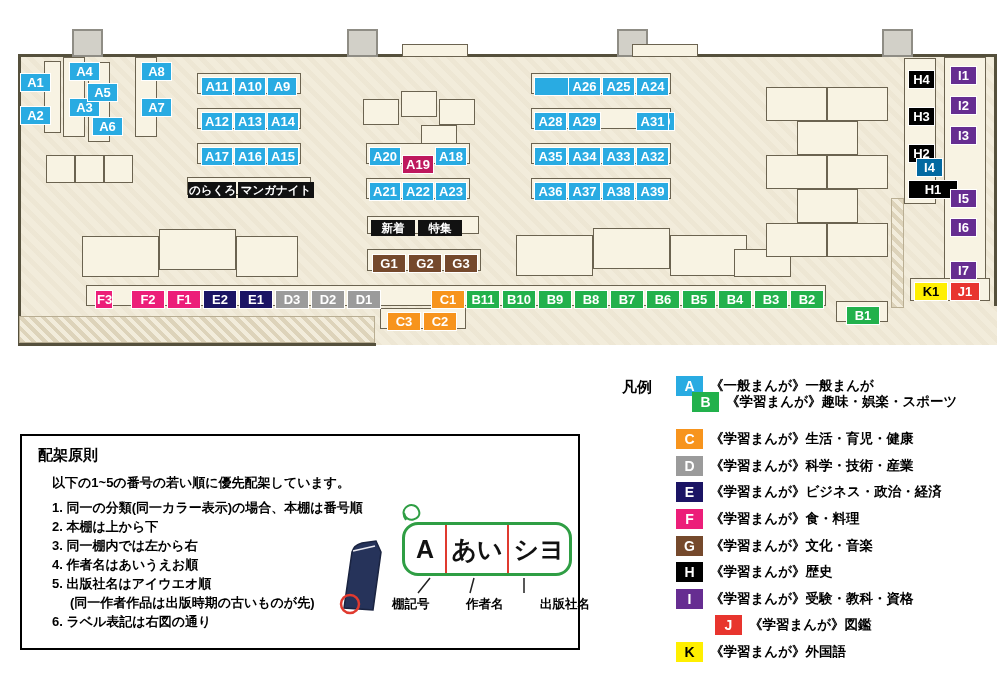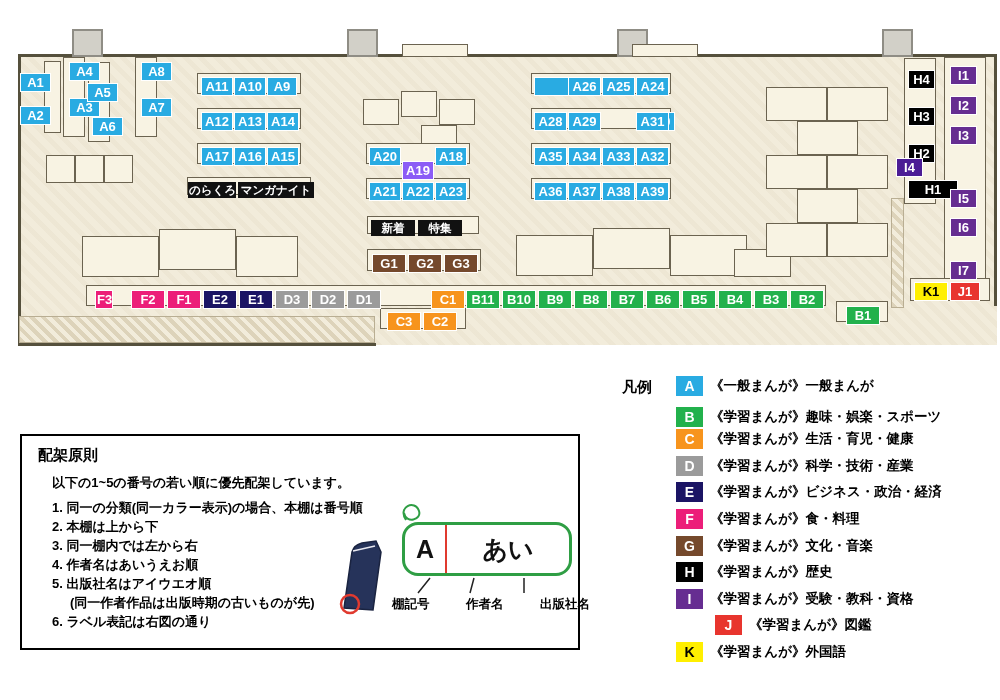--- a/index.html
+++ b/index.html
@@ -120,21 +120,21 @@
         <span class="chip" style="left: 201px; top: 77px; width: 32px; background: rgb(41, 171, 226);">A11</span>
         <span class="chip" style="left: 234px; top: 77px; width: 32px; background: rgb(41, 171, 226);">A10</span>
         <span class="chip" style="left: 267px; top: 77px; width: 30px; background: rgb(41, 171, 226);">A9</span>
         <span class="chip" style="left: 201px; top: 112px; width: 32px; background: rgb(41, 171, 226);">A12</span>
         <span class="chip" style="left: 234px; top: 112px; width: 32px; background: rgb(41, 171, 226);">A13</span>
         <span class="chip" style="left: 267px; top: 112px; width: 32px; background: rgb(41, 171, 226);">A14</span>
         <span class="chip" style="left: 201px; top: 147px; width: 32px; background: rgb(41, 171, 226);">A17</span>
         <span class="chip" style="left: 234px; top: 147px; width: 32px; background: rgb(41, 171, 226);">A16</span>
         <span class="chip" style="left: 267px; top: 147px; width: 32px; background: rgb(41, 171, 226);">A15</span>
         <span class="chip" style="left: 369px; top: 147px; width: 32px; background: rgb(41, 171, 226);">A20</span>
-        <span class="chip" style="left: 402px; top: 161px; width: 32px; background: #8b5cf6;">A19</span>
+        <span class="chip" style="left: 402px; top: 155px; width: 32px; background: #be185d;">A19</span>
         <span class="chip" style="left: 435px; top: 147px; width: 32px; background: rgb(41, 171, 226);">A18</span>
         <span class="chip" style="left: 369px; top: 182px; width: 32px; background: rgb(41, 171, 226);">A21</span>
         <span class="chip" style="left: 402px; top: 182px; width: 32px; background: rgb(41, 171, 226);">A22</span>
         <span class="chip" style="left: 435px; top: 182px; width: 32px; background: rgb(41, 171, 226);">A23</span>
         <span class="chip" style="left: 534px; top: 77px; width: 33px; background: rgb(41, 171, 226); padding-left: 38px;">A27</span>
         <span class="chip" style="left: 568px; top: 77px; width: 33px; background: rgb(41, 171, 226);">A26</span>
         <span class="chip" style="left: 602px; top: 77px; width: 33px; background: rgb(41, 171, 226);">A25</span>
         <span class="chip" style="left: 636px; top: 77px; width: 33px; background: rgb(41, 171, 226);">A24</span>
         <span class="chip" style="left: 534px; top: 112px; width: 33px; background: rgb(41, 171, 226);">A28</span>
         <span class="chip" style="left: 568px; top: 112px; width: 33px; background: rgb(41, 171, 226);">A29</span>
@@ -173,38 +173,38 @@
         <span class="chip" style="left: 387px; top: 312px; width: 34px; background: rgb(247, 148, 29);">C3</span>
         <span class="chip" style="left: 423px; top: 312px; width: 34px; background: rgb(247, 148, 29);">C2</span>
         <span class="chip" style="left: 846px; top: 306px; width: 34px; background: rgb(34, 177, 76);">B1</span>
         <span class="chip" style="left: 908px; top: 70px; width: 27px; background: rgb(0, 0, 0);">H4</span>
         <span class="chip" style="left: 908px; top: 107px; width: 27px; background: rgb(0, 0, 0);">H3</span>
         <span class="chip" style="left: 908px; top: 144px; width: 27px; background: rgb(0, 0, 0);">H2</span>
         <span class="chip" style="left: 908px; top: 180px; width: 50px; background: rgb(0, 0, 0);">H1</span>
         <span class="chip" style="left: 950px; top: 66px; width: 27px; background: rgb(102, 45, 145);">I1</span>
         <span class="chip" style="left: 950px; top: 96px; width: 27px; background: rgb(102, 45, 145);">I2</span>
         <span class="chip" style="left: 950px; top: 126px; width: 27px; background: rgb(102, 45, 145);">I3</span>
-        <span class="chip" style="left: 896px; top: 158px; width: 27px; background: #4c1d95;">I4</span>
+        <span class="chip" style="left: 916px; top: 158px; width: 27px; background: #0369a1;">I4</span>
         <span class="chip" style="left: 950px; top: 189px; width: 27px; background: rgb(102, 45, 145);">I5</span>
         <span class="chip" style="left: 950px; top: 218px; width: 27px; background: rgb(102, 45, 145);">I6</span>
         <span class="chip" style="left: 950px; top: 261px; width: 27px; background: rgb(102, 45, 145);">I7</span>
         <span class="chip" style="left: 914px; top: 282px; width: 34px; background: rgb(255, 239, 0); color: rgb(0, 0, 0);">K1</span>
         <span class="chip" style="left: 950px; top: 282px; width: 30px; background: rgb(232, 53, 46);">J1</span>
         <span class="chip sign" style="left: 188px; top: 182px; width: 48px; background: rgb(17, 17, 17);">のらくろ</span>
         <span class="chip sign" style="left: 238px; top: 182px; width: 76px; background: rgb(17, 17, 17);">マンガナイト</span>
         <span class="chip sign" style="left: 371px; top: 220px; width: 44px; background: rgb(17, 17, 17);">新着</span>
         <span class="chip sign" style="left: 418px; top: 220px; width: 44px; background: rgb(17, 17, 17);">特集</span>
       </div>
   </div>
 
   <div class="legend">
     <div class="legend-title">凡例</div>
     <div class="legend-rows">
         <div class="legend-row" style="top: 6px;"><span class="legend-chip" style="background: rgb(41, 171, 226);">A</span><span class="legend-text">《一般まんが》一般まんが</span></div>
-        <div class="legend-row" style="top: 37px;"><span class="legend-chip" style="background: rgb(34, 177, 76);">B</span><span class="legend-text">《学習まんが》趣味・娯楽・スポーツ</span></div>
+        <div class="legend-row" style="top: 22px; margin-left: 16px;"><span class="legend-chip" style="background: rgb(34, 177, 76);">B</span><span class="legend-text">《学習まんが》趣味・娯楽・スポーツ</span></div>
         <div class="legend-row" style="top: 59.2px;"><span class="legend-chip" style="background: rgb(247, 148, 29);">C</span><span class="legend-text">《学習まんが》生活・育児・健康</span></div>
         <div class="legend-row" style="top: 85.8px;"><span class="legend-chip" style="background: rgb(155, 155, 155);">D</span><span class="legend-text">《学習まんが》科学・技術・産業</span></div>
         <div class="legend-row" style="top: 112.4px;"><span class="legend-chip" style="background: rgb(27, 20, 100);">E</span><span class="legend-text">《学習まんが》ビジネス・政治・経済</span></div>
         <div class="legend-row" style="top: 139px;"><span class="legend-chip" style="background: rgb(236, 30, 121);">F</span><span class="legend-text">《学習まんが》食・料理</span></div>
         <div class="legend-row" style="top: 165.6px;"><span class="legend-chip" style="background: rgb(117, 73, 44);">G</span><span class="legend-text">《学習まんが》文化・音楽</span></div>
         <div class="legend-row" style="top: 192.2px;"><span class="legend-chip" style="background: rgb(0, 0, 0);">H</span><span class="legend-text">《学習まんが》歴史</span></div>
         <div class="legend-row" style="top: 218.8px;"><span class="legend-chip" style="background: rgb(102, 45, 145);">I</span><span class="legend-text">《学習まんが》受験・教科・資格</span></div>
         <div class="legend-row" style="top: 245.4px; padding-left: 39px;"><span class="legend-chip" style="background: rgb(232, 53, 46);">J</span><span class="legend-text">《学習まんが》図鑑</span></div>
         <div class="legend-row" style="top: 272px;"><span class="legend-chip" style="background: rgb(255, 239, 0); color: rgb(0, 0, 0);">K</span><span class="legend-text">《学習まんが》外国語</span></div>
       </div>
@@ -231,20 +231,21 @@
       <circle cx="328" cy="168" r="9" fill="none" stroke="#e03a2f" stroke-width="2.5"></circle>
 
       <path d="M384,84 c-9,-13 9,-21 13,-9 c3,9 -13,13 -15,2" fill="none" stroke="#2f9e44" stroke-width="2"></path>
 
       <path d="M408,142 L396,157 M452,142 L448,157 M502,142 L502,157" stroke="#222" stroke-width="1.5" fill="none"></path>
     </svg>
 
     <div class="label-box">
         <div class="lbl-cell">A</div>
         <div class="lbl-cell">あい</div>
+        <div class="lbl-cell">シヨ</div>
       </div>
     <div class="label-caps">
         <span class="lbl-cap">棚記号</span>
         <span class="lbl-cap">作者名</span>
         <span class="lbl-cap">出版社名</span>
       </div>
   </div>
 
 </div>
 

